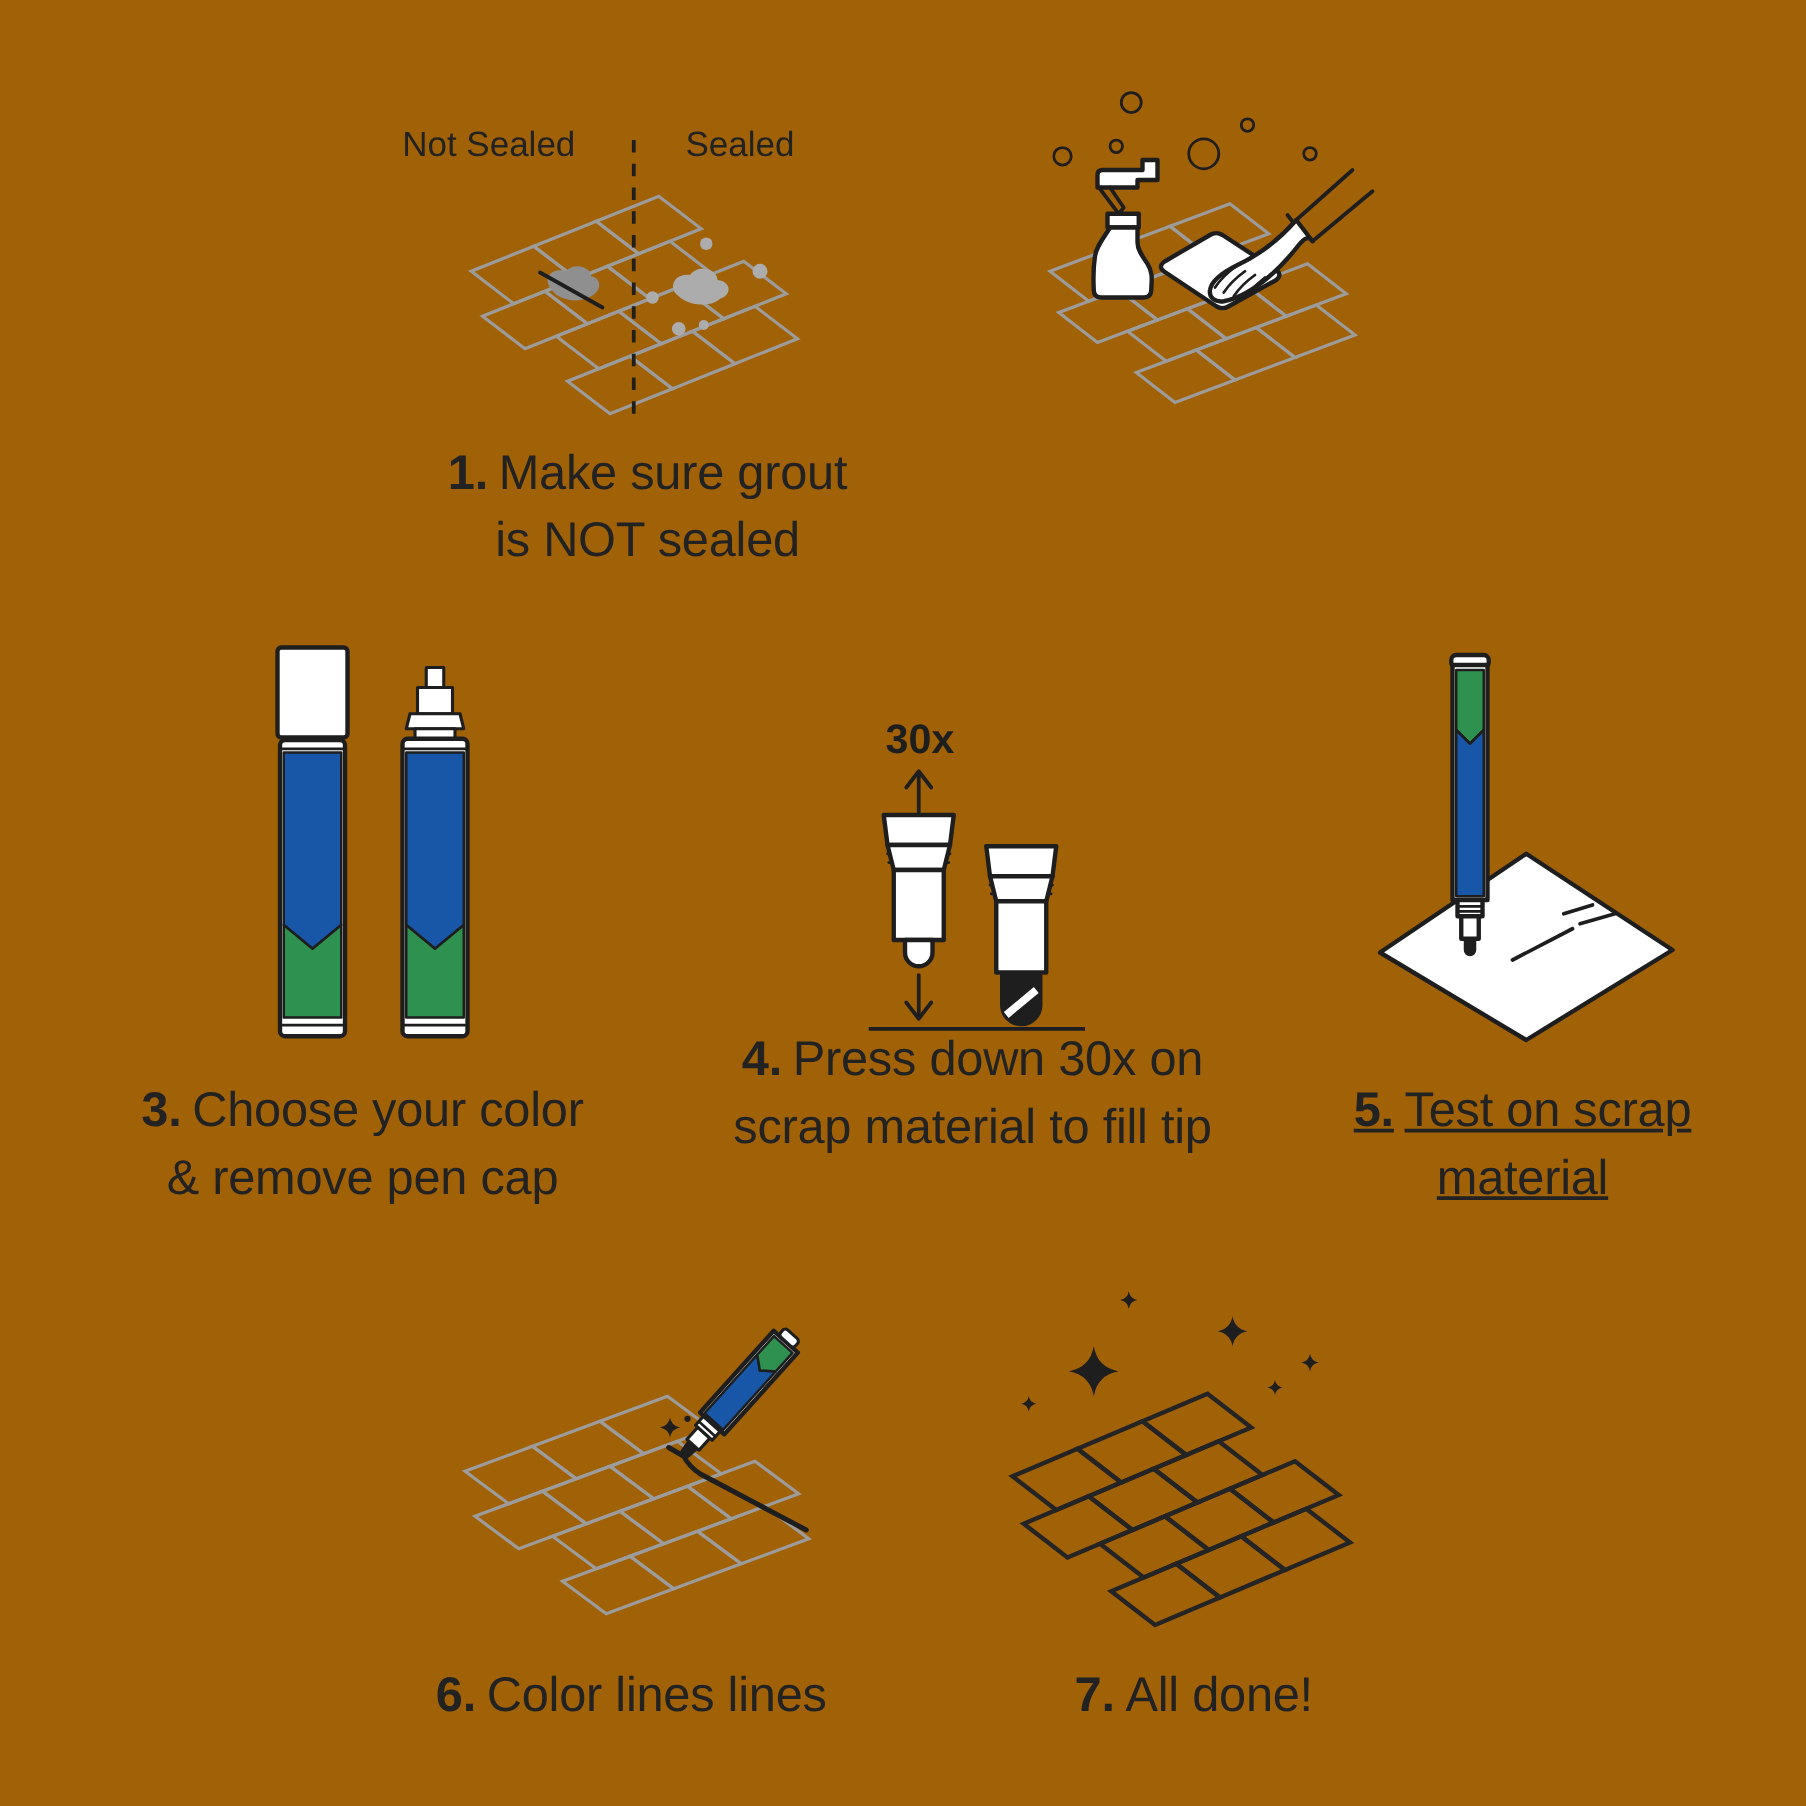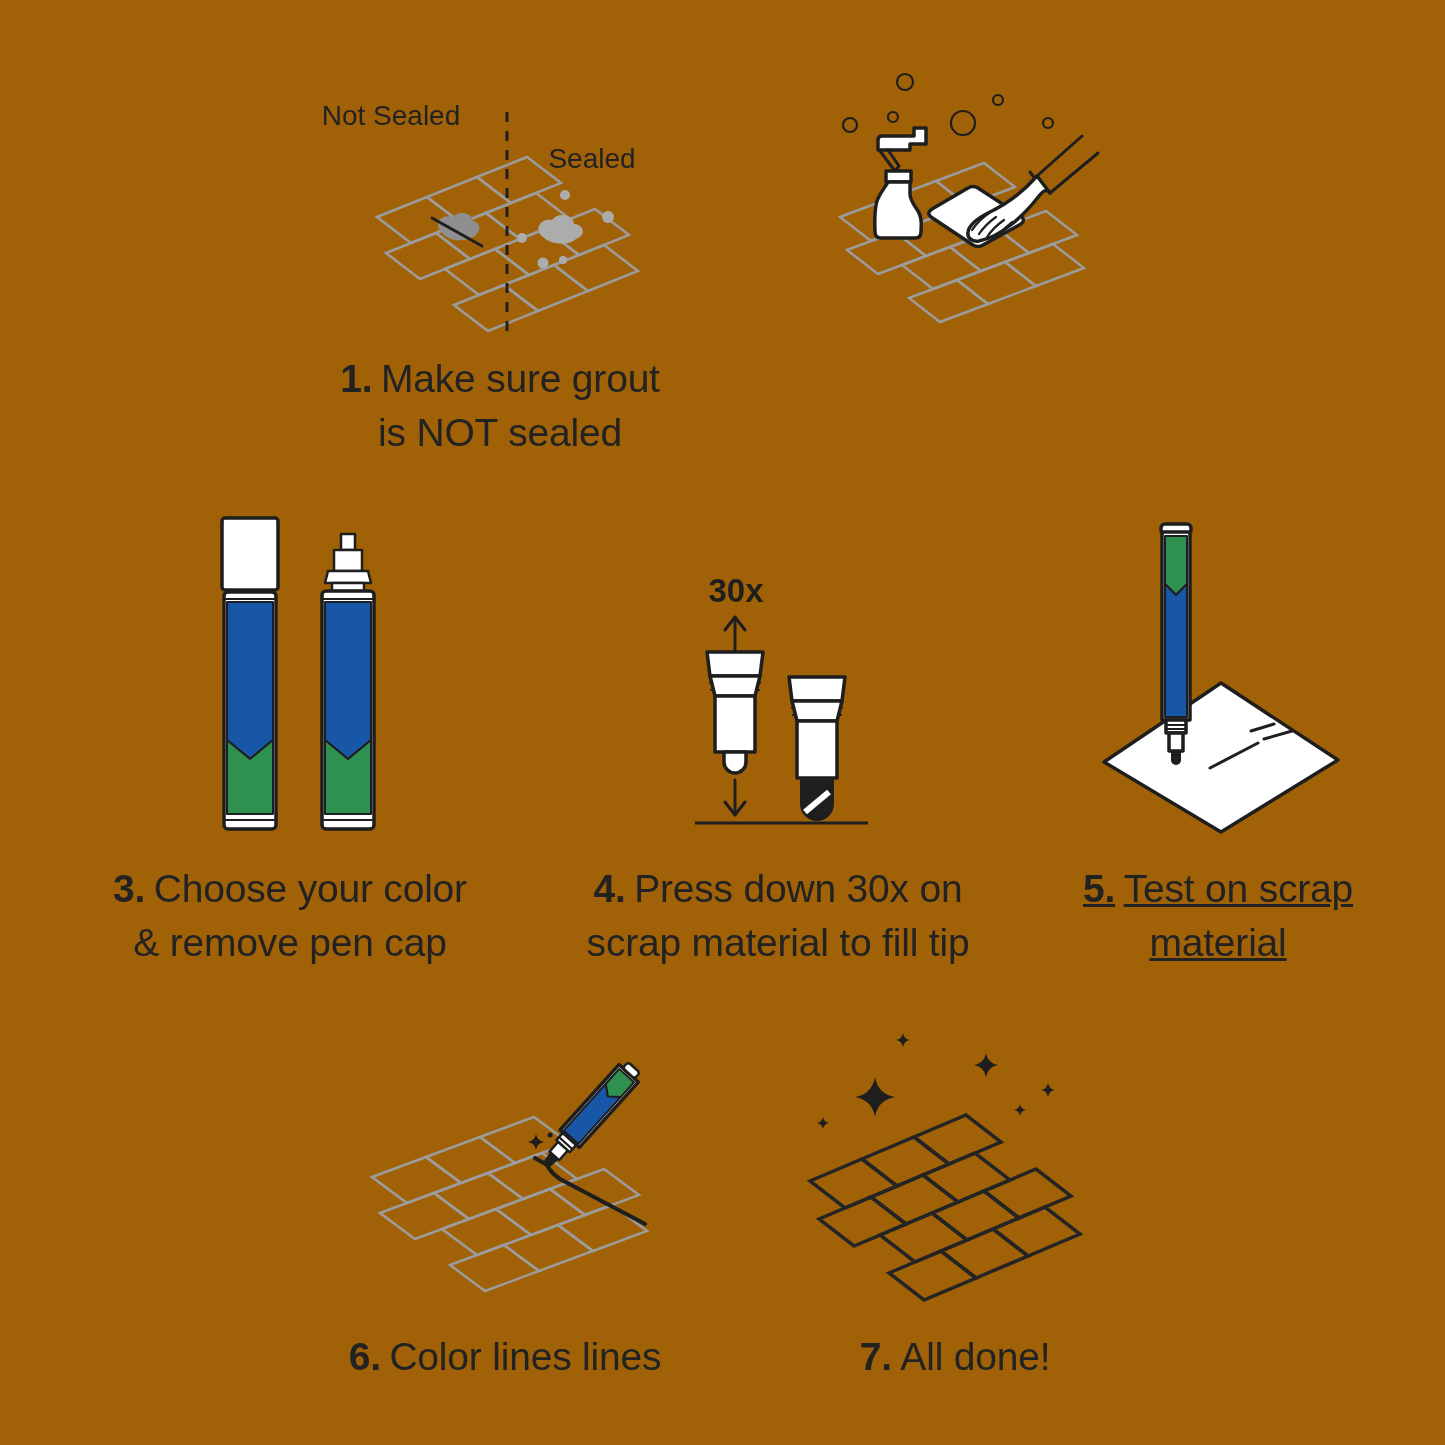--- a/index.html
+++ b/index.html
@@ -30,21 +30,21 @@
   .ink-fill{fill:var(--ink,#1e1e1e);stroke:none;}
   .stain-dark{fill:var(--stain-dark,#8f8f8f);stroke:none;}
   .stain-light{fill:var(--stain-light,#acacac);stroke:none;}
 </style>
 </head>
 <body>
 
 <div class="canvas">
 
   <div class="tile-label" style="left:391px;top:100px;">Not Sealed</div>
-  <div class="tile-label" style="left:592px;top:100px;margin-top:43px;">Sealed</div>
+  <div class="tile-label" style="left:592px;top:100px;">Sealed</div>
 
   <svg class="abs" style="left:280px;top:90px;" width="420" height="280" viewBox="0 0 420 280">
     <g transform="matrix(25,-10,34,26,97,127)">
       <rect class="tile" vector-effect="non-scaling-stroke" x="0" y="0" width="2" height="1"></rect>
       <rect class="tile" vector-effect="non-scaling-stroke" x="2" y="0" width="2" height="1"></rect>
       <rect class="tile" vector-effect="non-scaling-stroke" x="4" y="0" width="2" height="1"></rect>
       <rect class="tile" vector-effect="non-scaling-stroke" x="-1" y="1" width="2" height="1"></rect>
       <rect class="tile" vector-effect="non-scaling-stroke" x="1" y="1" width="2" height="1"></rect>
       <rect class="tile" vector-effect="non-scaling-stroke" x="3" y="1" width="2" height="1"></rect>
       <rect class="tile" vector-effect="non-scaling-stroke" x="0" y="2" width="2" height="1"></rect>
@@ -62,21 +62,21 @@
       <path class="stain-light" d="M263,147 C254,141 259,128 272,130 C278,121 294,125 294,134 C305,135 306,146 296,149 C289,156 271,155 263,147 Z"></path>
       <circle class="stain-light" cx="285" cy="105" r="5"></circle>
       <circle class="stain-light" cx="328" cy="127" r="6"></circle>
       <circle class="stain-light" cx="242" cy="148" r="5"></circle>
       <circle class="stain-light" cx="263" cy="173" r="5.5"></circle>
       <circle class="stain-light" cx="283" cy="170" r="4"></circle>
     </g>
     <line x1="227" y1="22" x2="227" y2="242" stroke="var(--ink,#1e1e1e)" stroke-width="3" stroke-dasharray="10 9"></line>
   </svg>
 
-  <div class="caption" style="left:325px;top:352px;width:350px;">
+  <div class="caption" style="left:343px;top:352px;width:350px;">
     <b>1.</b><span>Make sure grout is NOT sealed</span>
   </div>
 
   <svg class="abs" style="left:780px;top:60px;" width="420" height="290" viewBox="0 0 420 290">
     <g transform="matrix(24,-9,31,24,60,157)">
       <rect class="tile" vector-effect="non-scaling-stroke" x="0" y="0" width="2" height="1"></rect>
       <rect class="tile" vector-effect="non-scaling-stroke" x="2" y="0" width="2" height="1"></rect>
       <rect class="tile" vector-effect="non-scaling-stroke" x="4" y="0" width="2" height="1"></rect>
       <rect class="tile" vector-effect="non-scaling-stroke" x="-1" y="1" width="2" height="1"></rect>
       <rect class="tile" vector-effect="non-scaling-stroke" x="1" y="1" width="2" height="1"></rect>
@@ -167,21 +167,21 @@
       <path class="outline" stroke-width="3" d="M169,137 H225 L222,161 H172 Z"></path>
       <line class="stroke-thin" x1="172" y1="168" x2="222" y2="168"></line>
       <line class="stroke-thin" x1="173" y1="175" x2="221" y2="175"></line>
       <path class="outline" stroke-width="3" d="M172,161 L222,161 L217,181 L177,181 Z"></path>
       <rect class="outline" stroke-width="3" x="177" y="181" width="40" height="57"></rect>
       <path class="ink-fill" d="M180,238 h34 v26 a17,17 0 0 1 -34,0 Z"></path>
       <line x1="185" y1="272" x2="209" y2="252" stroke="#ffffff" stroke-width="6"></line>
     </g>
   </svg>
 
-  <div class="caption" style="left:563px;top:862px;width:430px;">
+  <div class="caption" style="left:563px;top:821px;width:430px;">
     <b>4.</b><span>Press down 30x on scrap material to fill tip</span>
   </div>
 
   <svg class="abs" style="left:1030px;top:500px;" width="340" height="345" viewBox="0 0 340 345">
     <polygon points="74,262 191,183 308,260 191,332" fill="#ffffff" stroke="var(--ink,#1e1e1e)" stroke-width="3.5" stroke-linejoin="round"></polygon>
     <g>
       <line class="stroke" x1="180" y1="268" x2="228" y2="243" stroke-width="6.5"></line>
       <line class="stroke" x1="234" y1="239" x2="262" y2="231" stroke-width="6.5"></line>
       <line class="stroke" x1="221" y1="231" x2="244" y2="224" stroke-width="3.5"></line>
     </g>

